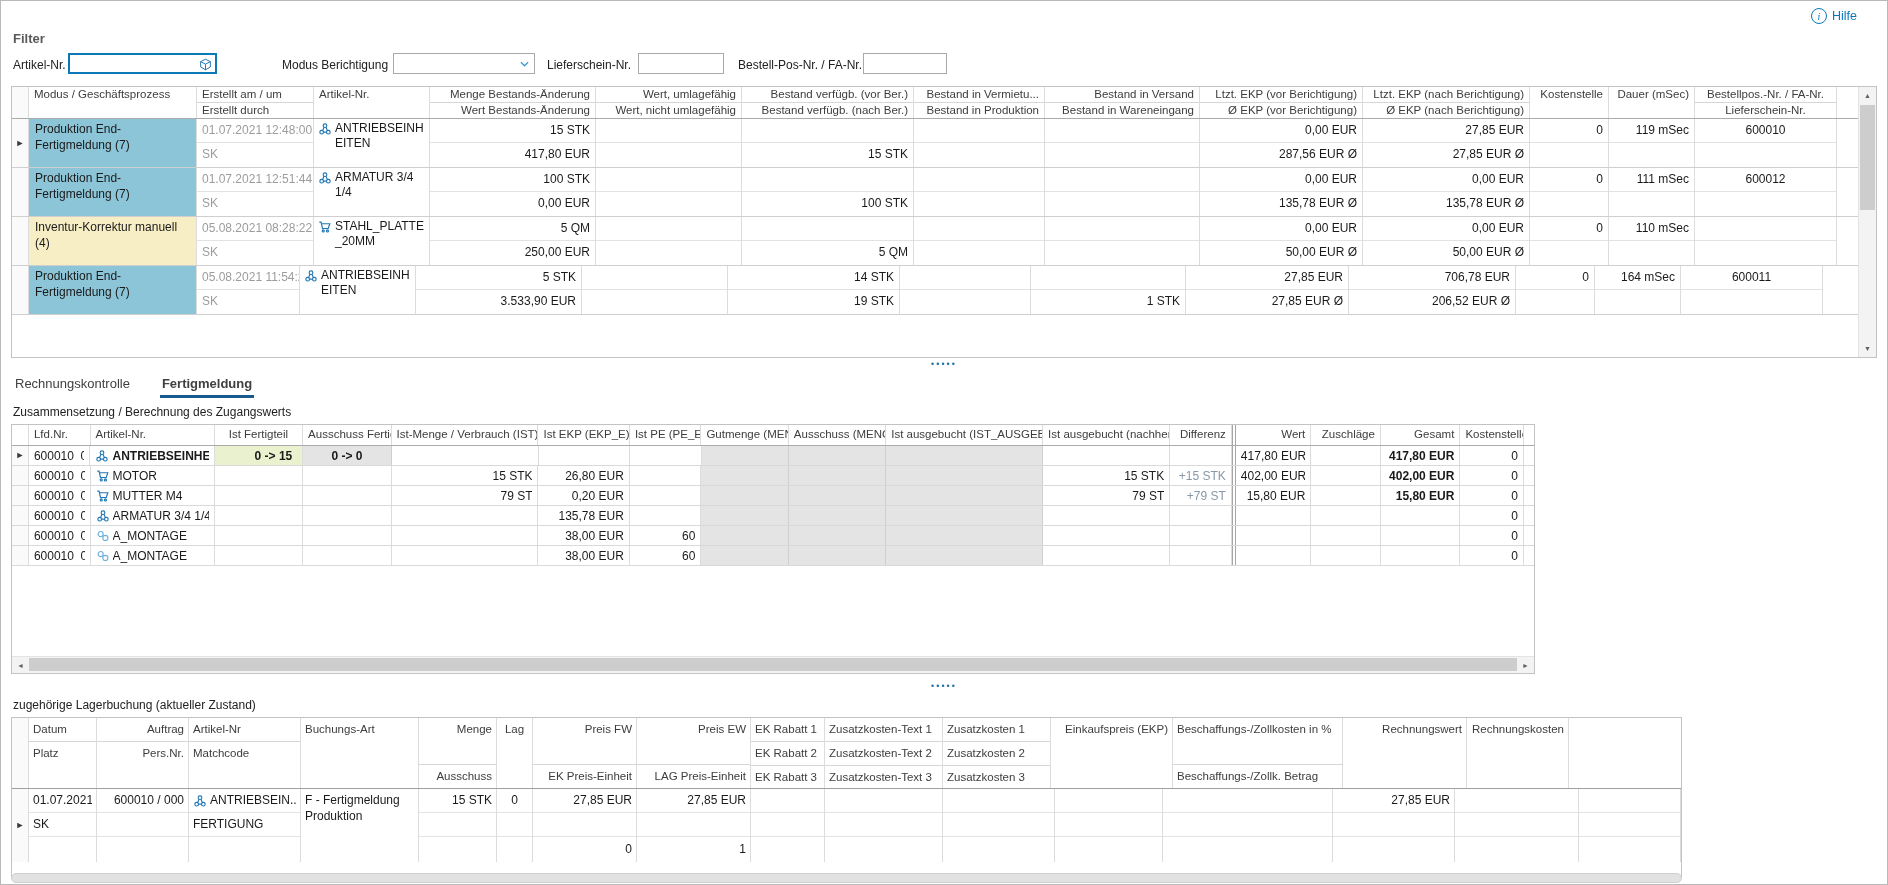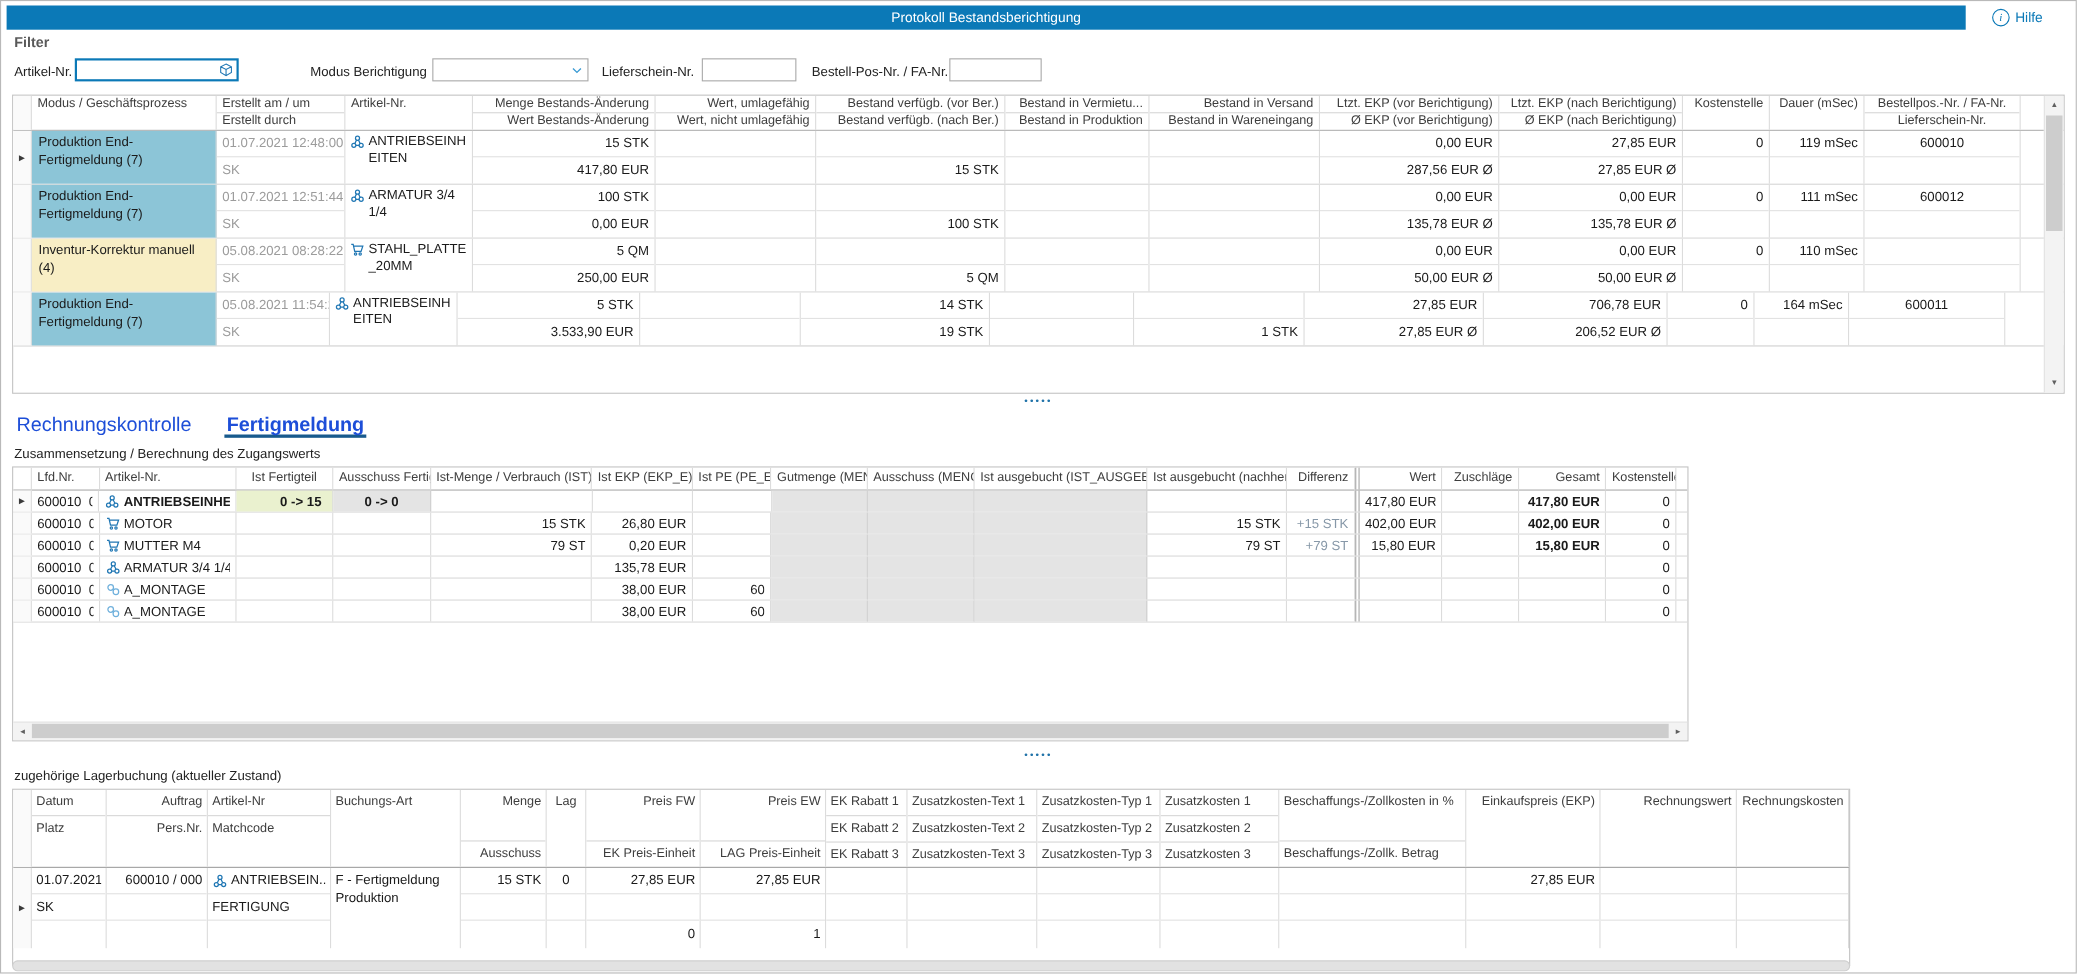--- a/index.html
+++ b/index.html
@@ -49,21 +49,21 @@
   .sb-btn{height:17px;display:flex;align-items:center;justify-content:center;font-size:7px;color:#606060;}
   .sb-btn.h{width:17px;height:100%;font-size:7px;}
   .vthumb{position:absolute;top:18px;left:1px;right:1px;height:105px;background:#cdcdcd;}
   .hscroll{position:absolute;left:0;right:0;bottom:0;height:16px;background:#f3f3f3;border-top:1px solid #e3e3e3;
     display:flex;justify-content:space-between;}
   .hthumb{position:absolute;left:17px;right:17px;top:1px;height:13px;background:#cdcdcd;}
   
   .split{position:absolute;left:0;width:100%;text-align:center;color:#2173a9;font-size:9px;
     letter-spacing:2px;height:8px;line-height:7px;cursor:row-resize;}
   .tabs{position:absolute;left:12px;top:371px;display:flex;gap:28px;height:26px;}
-  .tab{font-size:18px;color:#1d4ed8;padding:4px 2px 3px 2px;cursor:pointer;border-bottom:3px solid transparent;}
+  .tab{font-size:13px;color:#404040;padding:4px 2px 3px 2px;cursor:pointer;border-bottom:3px solid transparent;}
   .tab.active{font-weight:bold;border-bottom-color:#185a8d;}
   .section-label{position:absolute;left:12px;font-size:12px;color:#222;}
   
   #zus-table{left:10px;top:423px;width:1524px;height:250px;}
   .zt-head{display:flex;height:20px;border-bottom:1px solid #ababab;}
   .zt-hcell{box-sizing:border-box;border-right:1px solid #dcdcdc;font-size:11.5px;line-height:19px;
     color:#3d3d3d;padding:0 5px;white-space:nowrap;overflow:hidden;}
   .zt-row{display:flex;height:19px;border-bottom:1px solid #d9d9d9;}
   .zt-cell{box-sizing:border-box;border-right:1px solid #dcdcdc;font-size:12px;line-height:18px;
     padding:0 5px;white-space:pre;overflow:hidden;color:#1a1a1a;display:flex;gap:3px;align-items:center;}
@@ -89,23 +89,20 @@
   .lt-d.dspan{height:72px;white-space:normal;line-height:16px;align-items:flex-start;padding-top:3px;display:block;}
   .lt-col.selcol{background:#fafafa;display:flex;align-items:center;justify-content:center;}
   .bottom-bar{position:absolute;left:10px;top:872px;width:1671px;height:10px;background:#e2e2e2;
     border:1px solid #cfcfcf;border-radius:5px;box-sizing:border-box;}
 </style>
 </head>
 <body>
 
 <div class="window">
 
-  <div class="titlebar">
-    <span>Protokoll Bestandsberichtigung</span>
-  </div>
   <div class="help">
     <span class="i-circ">i</span>
     <span>Hilfe</span>
   </div>
 
   <div class="filter-heading">Filter</div>
 
   <span class="f-label" style="left:12px">Artikel-Nr.</span>
   <div class="f-field" id="f-artikel" style="left:67px;width:149px">
     <input value="" style="">
@@ -669,39 +666,34 @@
         <div class="lt-col" style="width: 74px;">
           <div class="lt-h hb">EK Rabatt 1</div>
           <div class="lt-h hb">EK Rabatt 2</div>
           <div class="lt-h">EK Rabatt 3</div>
         </div>
         <div class="lt-col" style="width: 118px;">
           <div class="lt-h hb">Zusatzkosten-Text 1</div>
           <div class="lt-h hb">Zusatzkosten-Text 2</div>
           <div class="lt-h">Zusatzkosten-Text 3</div>
         </div>
-        <div class="lt-col" style="width: 112px;">
-          <div class="lt-h hb">Zusatzkosten-Typ 1</div>
-          <div class="lt-h hb">Zusatzkosten-Typ 2</div>
-          <div class="lt-h">Zusatzkosten-Typ 3</div>
-        </div>
         <div class="lt-col" style="width: 108px;">
           <div class="lt-h hb">Zusatzkosten 1</div>
           <div class="lt-h hb">Zusatzkosten 2</div>
           <div class="lt-h">Zusatzkosten 3</div>
         </div>
+        <div class="lt-col" style="width: 122px;">
+          <div class="lt-h a-right">Einkaufspreis (EKP)</div>
+          <div class="lt-h a-right"></div>
+          <div class="lt-h a-right"></div>
+        </div>
         <div class="lt-col" style="width: 170px;">
           <div class="lt-h">Beschaffungs-/Zollkosten in %</div>
           <div class="lt-h hb"></div>
           <div class="lt-h">Beschaffungs-/Zollk. Betrag</div>
-        </div>
-        <div class="lt-col" style="width: 122px;">
-          <div class="lt-h a-right">Einkaufspreis (EKP)</div>
-          <div class="lt-h a-right"></div>
-          <div class="lt-h a-right"></div>
         </div>
         <div class="lt-col" style="width: 124px;">
           <div class="lt-h a-right">Rechnungswert</div>
           <div class="lt-h a-right"></div>
           <div class="lt-h a-right"></div>
         </div>
         <div class="lt-col" style="width: 102px;">
           <div class="lt-h a-right">Rechnungskosten</div>
           <div class="lt-h a-right"></div>
           <div class="lt-h a-right"></div>

